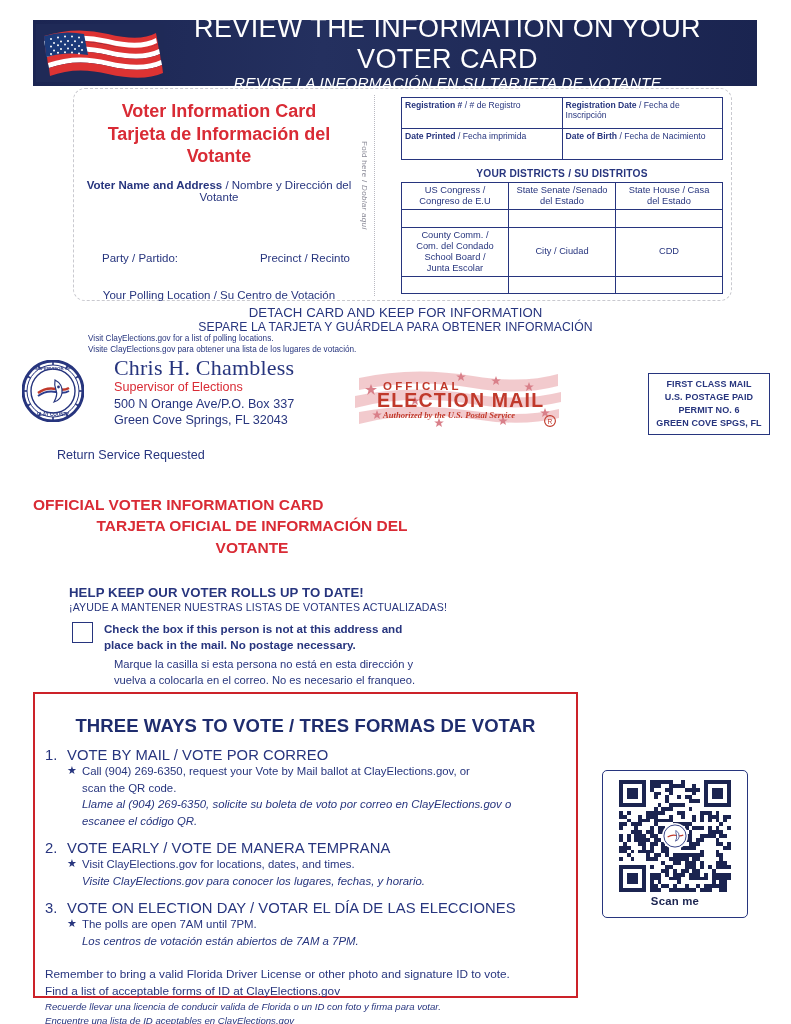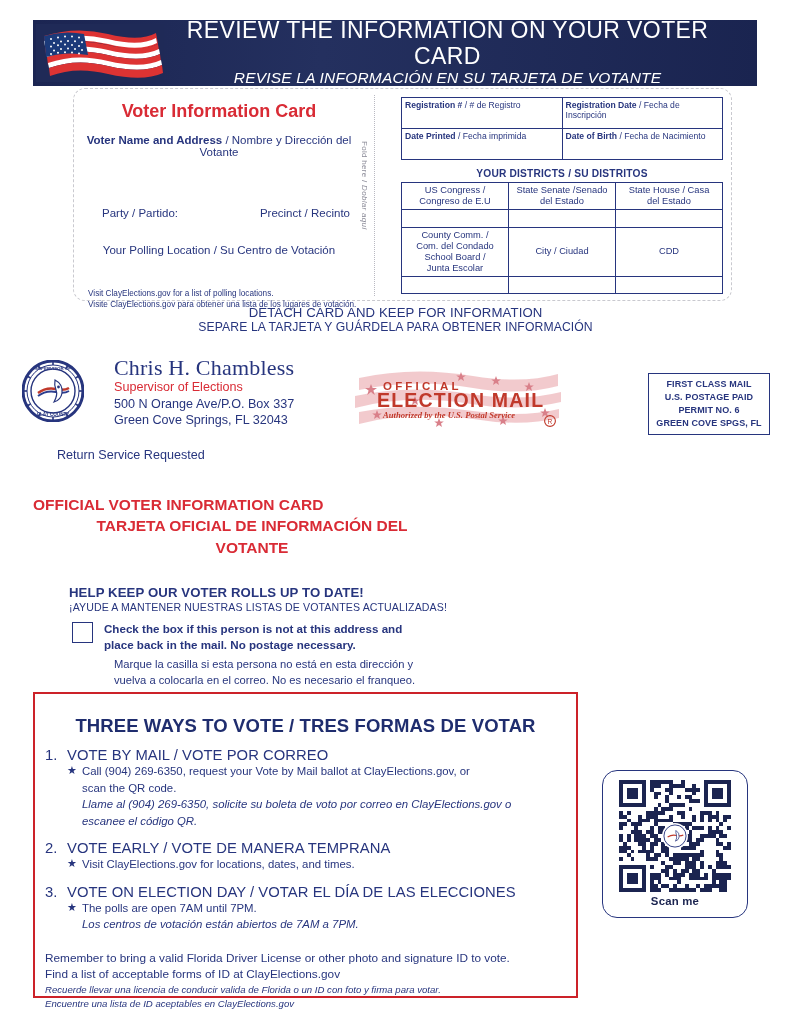--- a/index.html
+++ b/index.html
@@ -18,21 +18,21 @@
     background: linear-gradient(95deg,#1b2552 0%,#24305f 40%,#1a2450 100%);
     display: flex; align-items: center;
   }
   .flag-box {
     width: 128px; height: 58px; margin-left: 3px; flex: none;
     position: relative; overflow: hidden;
   }
   .flag-svg { width: 100%; height: 100%; display: block; }
   .banner-text { flex: 1; text-align: center; padding-right: 26px; }
   .banner-l1 {
-    color: #fff; font-size: 23px; letter-spacing: .4px; line-height: 1.12;
+    color: #fff; font-size: 27px; letter-spacing: .4px; line-height: 1.12;
   }
   .banner-l2 {
     color: #fff; font-size: 15.5px; letter-spacing: .2px; line-height: 1.2; font-style: italic;
   }
 
   
   .voter-card {
     position: absolute; left: 73px; top: 88px; width: 659px; height: 213px;
     border: 1px dashed #c9c9cf; border-radius: 12px;
   }
@@ -161,21 +161,21 @@
   .star { flex: none; width: 15px; font-size: 11px; color: #27357e; line-height: 1.45; }
   .tw-en { font-size: 11.4px; line-height: 1.45; color: #27357e; }
   .tw-es { font-size: 11.4px; line-height: 1.45; color: #27357e; font-style: italic; padding-left: 15px; }
   .tw-foot { padding: 6px 0 0 10px; }
   .tw-foot .fe { font-size: 11.8px; line-height: 1.42; color: #27357e; }
   .tw-foot .fs { font-size: 9.6px; line-height: 1.45; color: #27357e; font-style: italic; }
 
   
   .qr-wrap {
     position: absolute; left: 602px; top: 770px; width: 146px; height: 148px;
-    border: 1.6px solid #27357e; border-radius: 15px; background: #fff;
+    border: 1.6px solid #27357e; border-radius: 5px; background: #fff;
     display: flex; flex-direction: column; align-items: center;
   }
   .qr-canvas { width: 112px; height: 112px; margin-top: 9px; position: relative; }
   .qr-center {
     position: absolute; left: 50%; top: 50%; width: 26px; height: 26px;
     transform: translate(-50%,-50%); background: #fff; border-radius: 50%;
     display: flex; align-items: center; justify-content: center;
   }
   .qr-label {
     font-size: 11.4px; font-weight: bold; color: #1b2450; margin-top: 3px;
@@ -234,20 +234,21 @@
       <div class="banner-l1">REVIEW THE INFORMATION ON YOUR VOTER CARD</div>
       <div class="banner-l2">REVISE LA INFORMACIÓN EN SU TARJETA DE VOTANTE</div>
     </div>
   </div>
 
   <div class="voter-card">
 
     <div class="card-left">
       <div class="vc-title">
         <div>Voter Information Card</div>
+        <div>Tarjeta de Información del Votante</div>
       </div>
       <div class="vc-name">
         <b>Voter Name and Address</b><span> / </span><span>Nombre y Dirección del Votante</span>
       </div>
       <div class="vc-party">
         <span>Party / Partido:</span>
         <span>Precinct / Recinto</span>
       </div>
       <div class="vc-poll">Your Polling Location / Su Centro de Votación</div>
       <div class="vc-foot">
@@ -450,20 +451,21 @@
 
       <div class="tw-item">
         <div class="tw-num">
           <span class="n">2.</span><span>VOTE EARLY / VOTE DE MANERA TEMPRANA</span>
         </div>
         <div class="tw-sub">
           <div class="bullet-row">
             <span class="star">★</span>
             <span class="tw-en">Visit ClayElections.gov for locations, dates, and times.</span>
           </div>
+          <div class="tw-es">Visite ClayElections.gov para conocer los lugares, fechas, y horario.</div>
         </div>
       </div>
 
       <div class="tw-item">
         <div class="tw-num">
           <span class="n">3.</span><span>VOTE ON ELECTION DAY / VOTAR EL DÍA DE LAS ELECCIONES</span>
         </div>
         <div class="tw-sub">
           <div class="bullet-row">
             <span class="star">★</span>

